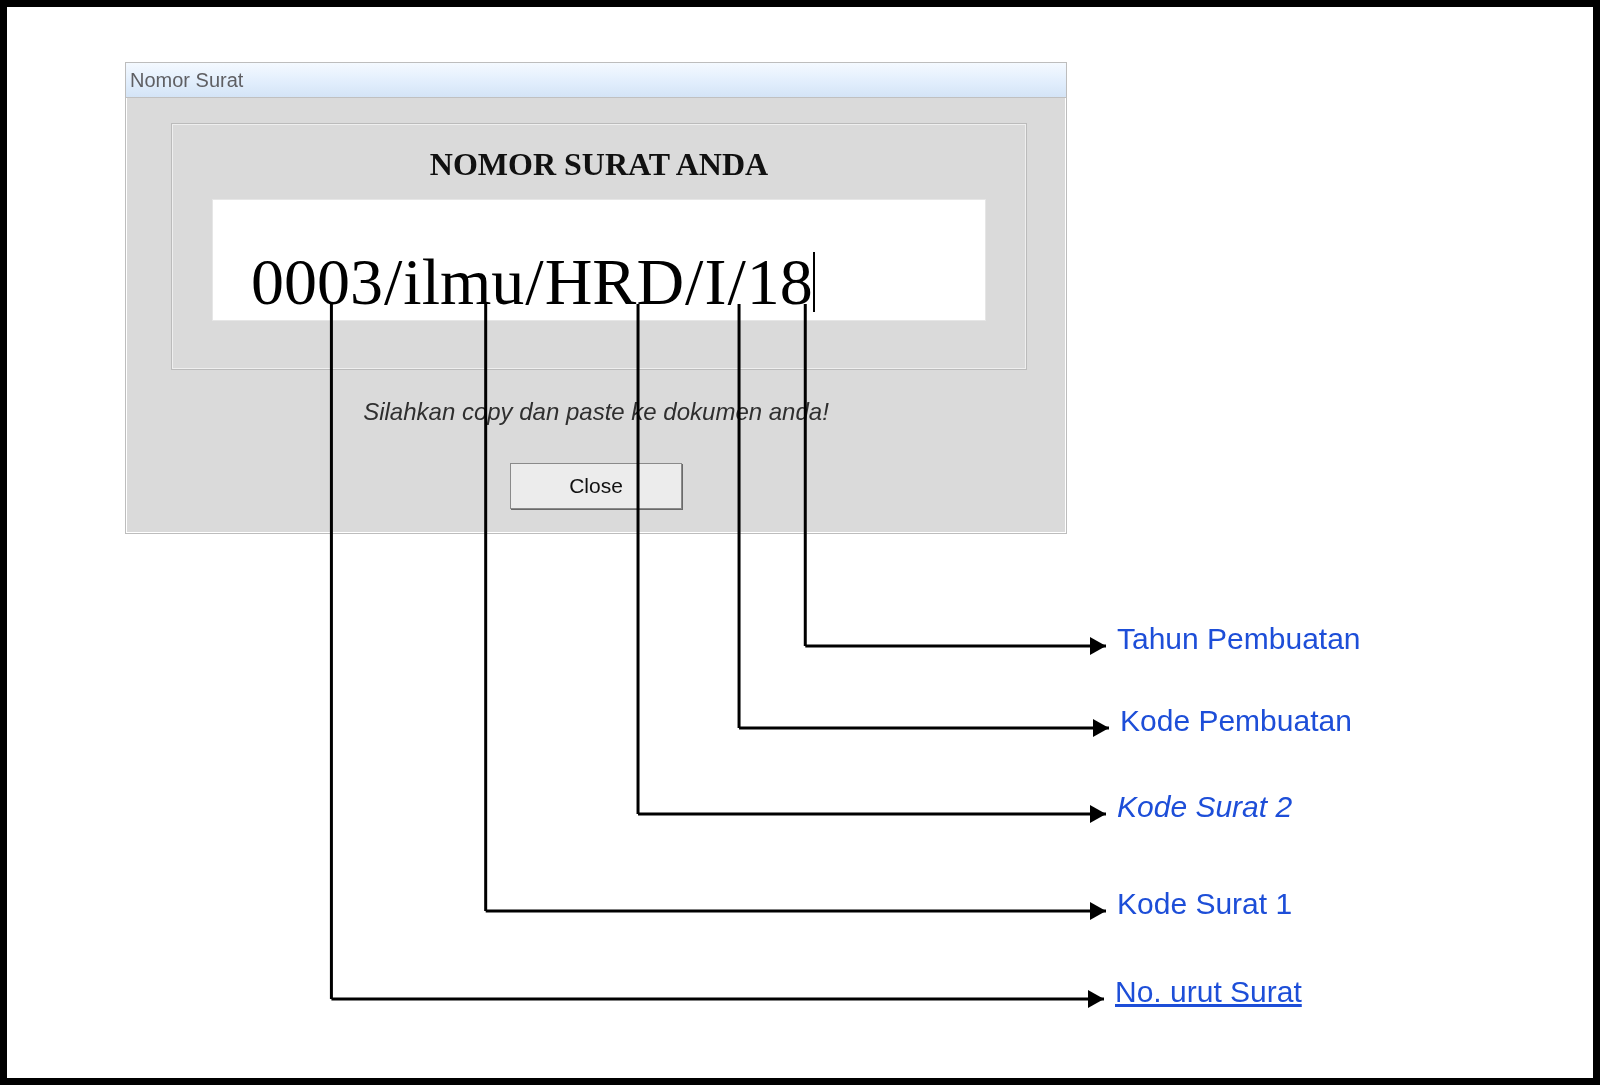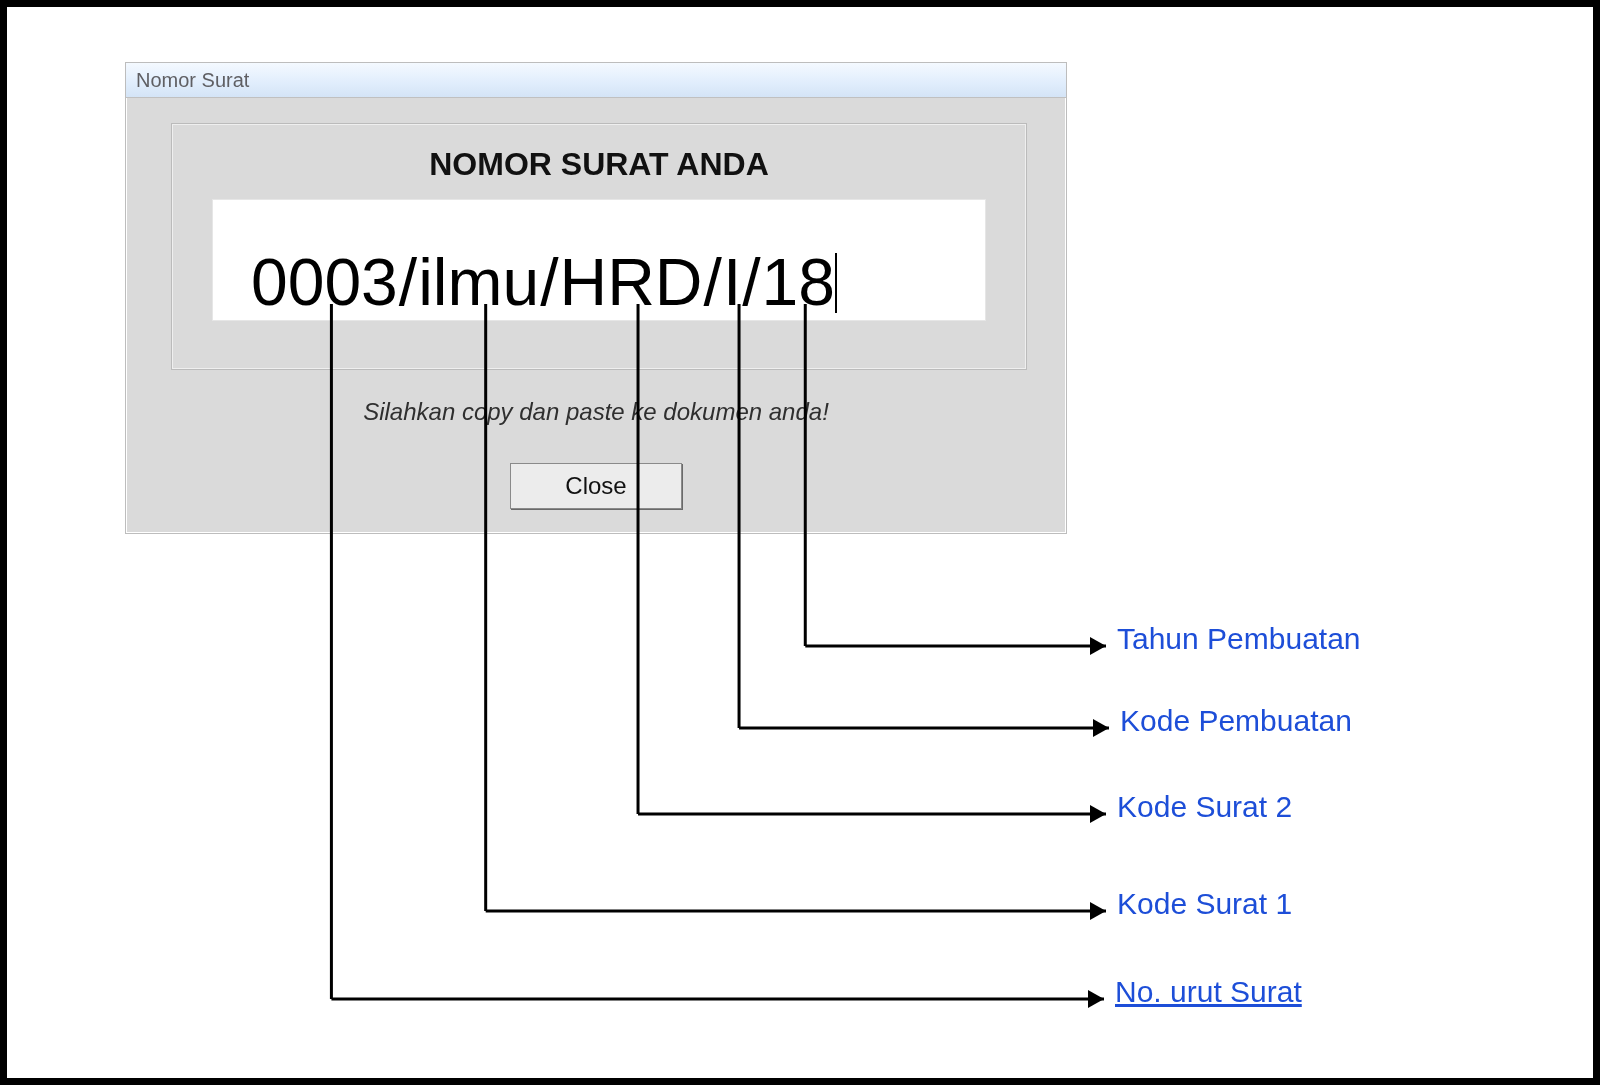--- a/index.html
+++ b/index.html
@@ -24,32 +24,33 @@
     background: #dadada;
     border: 1px solid #bdbdbd;
     box-shadow: 0 0 0 1px #fff inset;
   }
   .titlebar {
     height: 34px;
     background: linear-gradient(#f4f9ff, #e0edfc 60%, #d4e4f6);
     border-bottom: 1px solid #c0c0c0;
     display: flex;
     align-items: center;
-    padding-left: 10px;
+    padding-left: 4px;
     font-size: 20px;
     color: #5f5f63;
   }
   .group {
     position: absolute;
     left: 45px;
     top: 60px;
     right: 39px;
     height: 245px;
     border: 1px solid #bbb;
     box-shadow: inset 1px 1px 0 #efefef, inset -1px -1px 0 #efefef;
+    font-family: Liberation Serif, serif;
   }
   .heading {
     text-align: center;
     font-weight: bold;
     font-size: 32px;
     margin-top: 22px;
     color: #111;
   }
   .field {
     position: absolute;
@@ -93,21 +94,21 @@
   .close-btn {
     position: absolute;
     left: 50%;
     top: 400px;
     transform: translateX(-50%);
     width: 170px;
     height: 44px;
     background: #ececec;
     border: 1px solid #8a8a8a;
     box-shadow: 1px 1px 0 #6a6a6a;
-    font-size: 24px;
+    font-size: 21px;
     color: #111;
     display: flex;
     align-items: center;
     justify-content: center;
     cursor: pointer;
   }
 
   .labels div {
     position: absolute;
     font-size: 30px;
@@ -155,21 +156,21 @@
     <div class="hint">Silahkan copy dan paste ke dokumen anda!</div>
 
     <div class="close-btn">
       <span>Close</span>
     </div>
   </div>
 
   <div class="labels">
     <div id="lbl-year" style="left:1110px; top:615px;">Tahun Pembuatan</div>
     <div id="lbl-month" style="left:1113px; top:697px;">Kode Pembuatan</div>
-    <div id="lbl-code2" style="left:1110px; top:783px;">Kode Surat 2</div>
+    <div id="lbl-code2" style="left:1110px; top:783px;font-style:italic;">Kode Surat 2</div>
     <div id="lbl-code1" style="left:1110px; top:880px;">Kode Surat 1</div>
     <div id="lbl-seq" style="left:1108px; top:968px;text-decoration:underline;">No. urut Surat</div>
   </div>
 
   <svg class="overlay" id="overlay">
       <line x1="798.2734375" y1="297" x2="798.2734375" y2="639"></line>
       <line x1="798.2734375" y1="639" x2="1099" y2="639"></line>
       <path d="M 1099 639 L 1083 630 L 1083 648 Z" class="arrow"></path>
       <line x1="732.046875" y1="297" x2="732.046875" y2="721"></line>
       <line x1="732.046875" y1="721" x2="1102" y2="721"></line>

